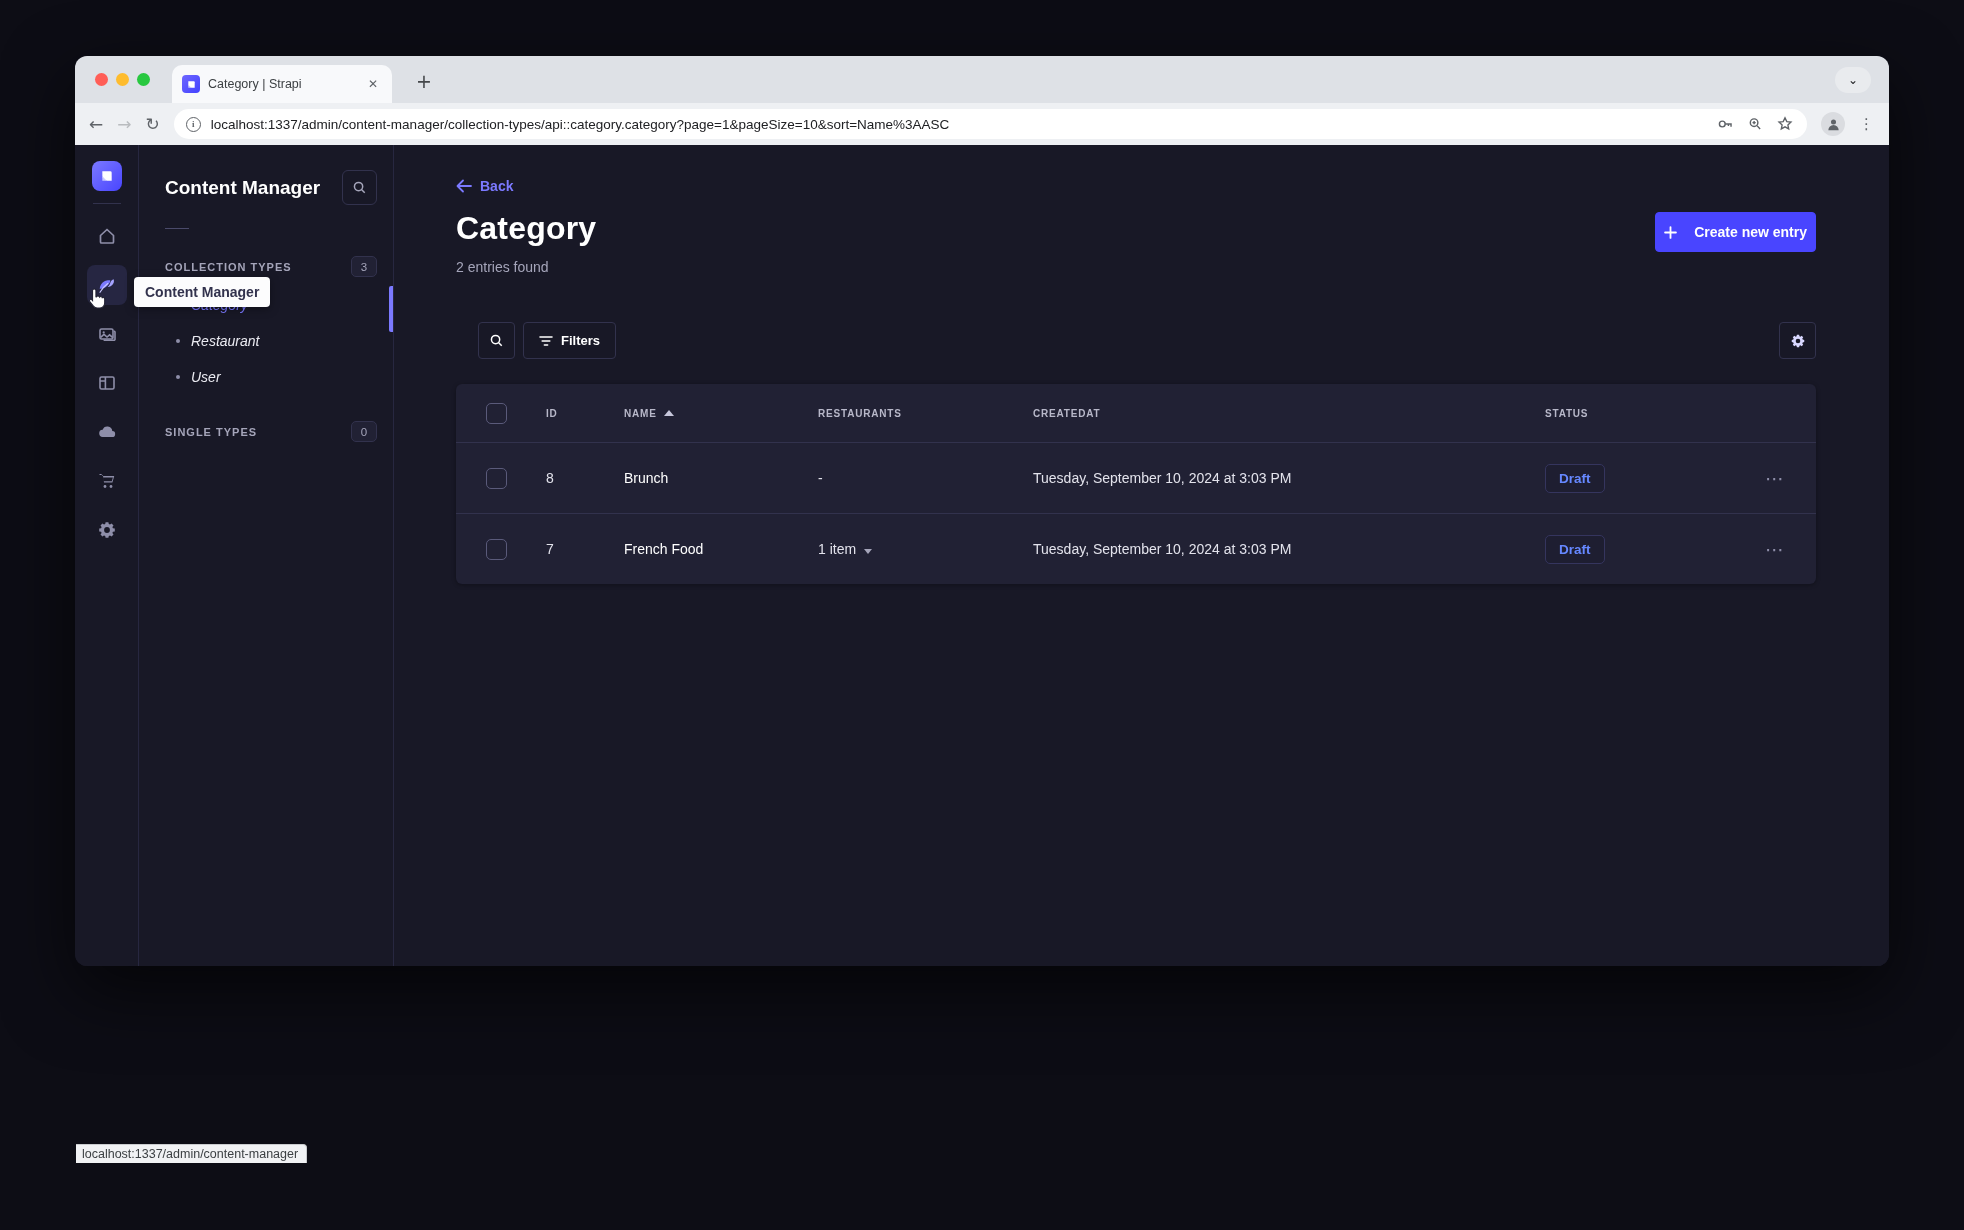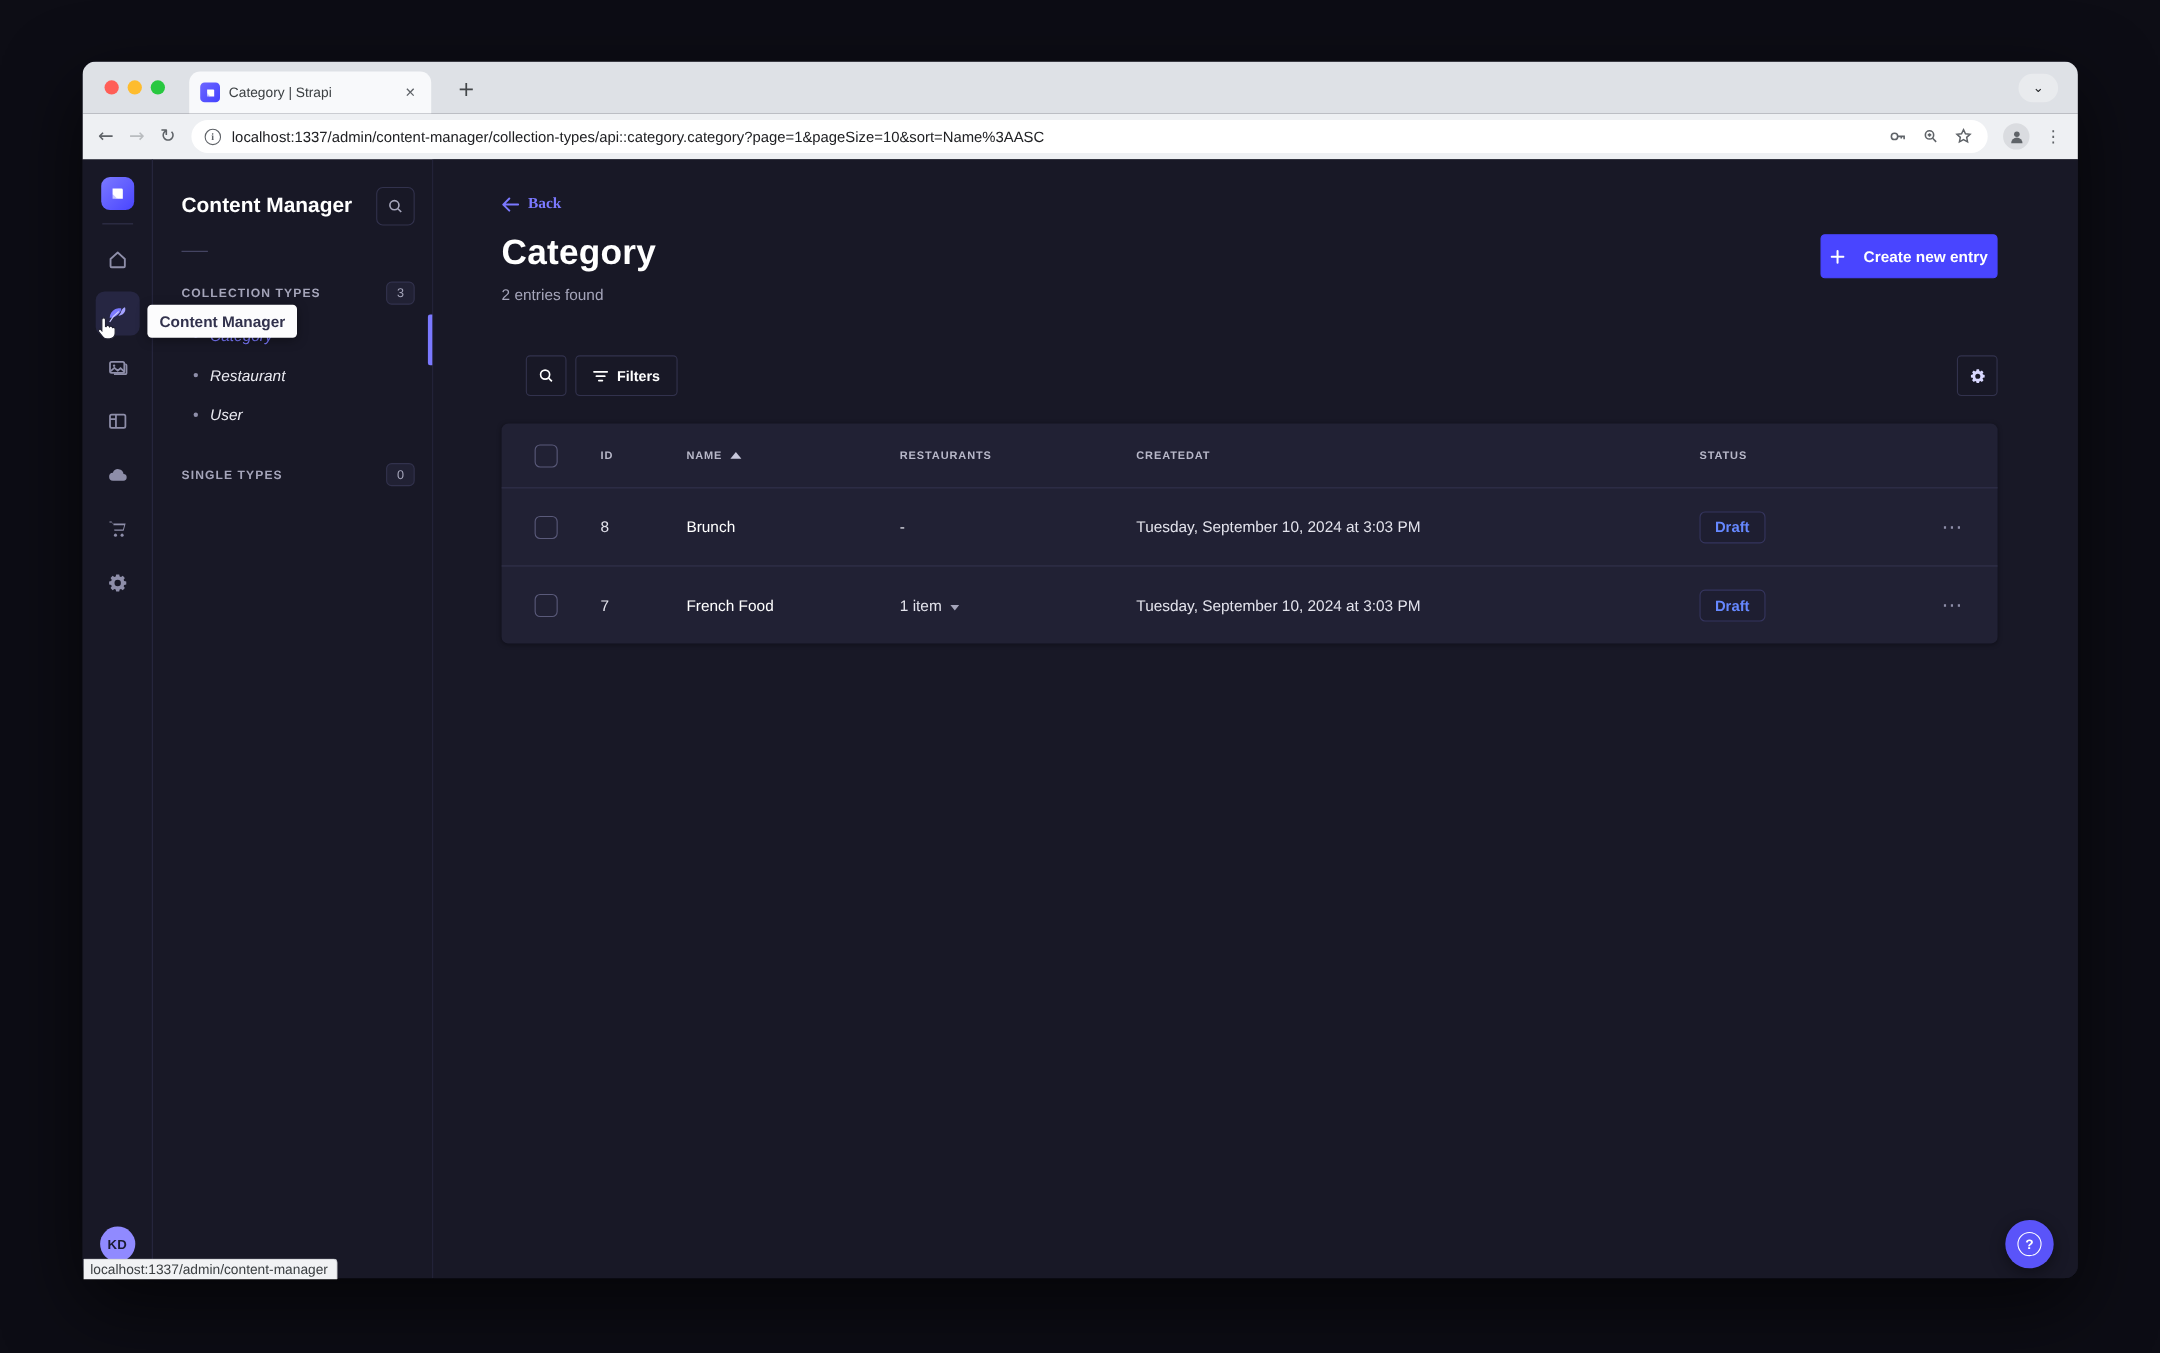--- a/index.html
+++ b/index.html
@@ -6,21 +6,21 @@
   html,body { width:1964px; height:1230px; }
   body {
     background:#0d0d15;
     font-family:"Liberation Sans", sans-serif;
     position:relative; overflow:hidden;
   }
   .icn { font-family:"DejaVu Sans", sans-serif; }
 
   
   .window {
-    position:absolute; left:75px; top:56px; width:1814px; height:1106px;
+    position:absolute; left:75px; top:56px; width:1814px; height:910px;
     border-radius:12px; overflow:hidden; background:#181826;
     box-shadow:0 25px 70px rgba(0,0,0,.65);
   }
   .tabstrip { height:47px; background:#dee1e6; position:relative; }
   .traffic { position:absolute; left:20px; top:17px; display:flex; gap:8px; }
   .light { width:13px; height:13px; border-radius:50%; }
   .light.red { background:#ff5e57; } .light.yellow{ background:#febc2e; } .light.green{ background:#28c840; }
   .tab {
     position:absolute; left:97px; top:9px; width:220px; height:38px;
     background:#f8f9fb; border-radius:10px 10px 0 0;
@@ -73,21 +73,21 @@
     display:grid; place-items:center; font-size:11.5px; color:#a5a5ba; }
   .ct-list { list-style:none; margin:8px 0 26px; }
   .ct-item { display:flex; align-items:center; gap:11px; padding:10px 0 10px 11px; font-size:14px; color:#eaeaf1; border-radius:4px;font-style:italic; }
   .bullet { width:4px; height:4px; border-radius:50%; background:#8e8ea9; flex:none; }
   .ct-item.active { color:#7b79ff; }
   .ct-item.active .bullet { background:#7b79ff; }
   .active-bar { position:absolute; right:0; top:141px; width:4px; height:46px; background:#7b79ff; border-radius:2px 0 0 2px; }
 
   
   .main { flex:1; position:relative; padding:33px 73px 0 62px; background:#181826; }
-  .back-link { display:inline-flex; align-items:center; gap:8px; color:#7b79ff; font-size:14px; font-weight:600;font-family:Liberation Serif, serif; }
+  .back-link { display:inline-flex; align-items:center; gap:8px; color:#7b79ff; font-size:14px; font-weight:600; }
   .title-row { display:flex; align-items:flex-start; justify-content:space-between; margin-top:13px; }
   .page-title { font-size:32px; font-weight:700; color:#ffffff; letter-spacing:.2px; }
   .subtitle { font-size:14px; color:#a5a5ba; margin-top:7px; }
   .create-btn { display:flex; align-items:center; gap:17px; height:40px; padding:0 8px; background:#4945ff;
     border:1px solid #4945ff; border-radius:4px; color:#ffffff; font-size:14px; font-weight:600; margin-top:2px; }
   .actions-row { display:flex; align-items:flex-end; gap:8px; margin-top:47px;padding-left:22px; }
   .filters-btn { display:flex; align-items:center; gap:8px; height:37px; padding:0 15px; border:1px solid #32324d;
     border-radius:4px; background:transparent; color:#ffffff; font-size:13px; font-weight:600; }
   .sq-btn.s37 { width:37px; height:37px; border-radius:4px; }
   .gear-right { margin-left:auto; }

